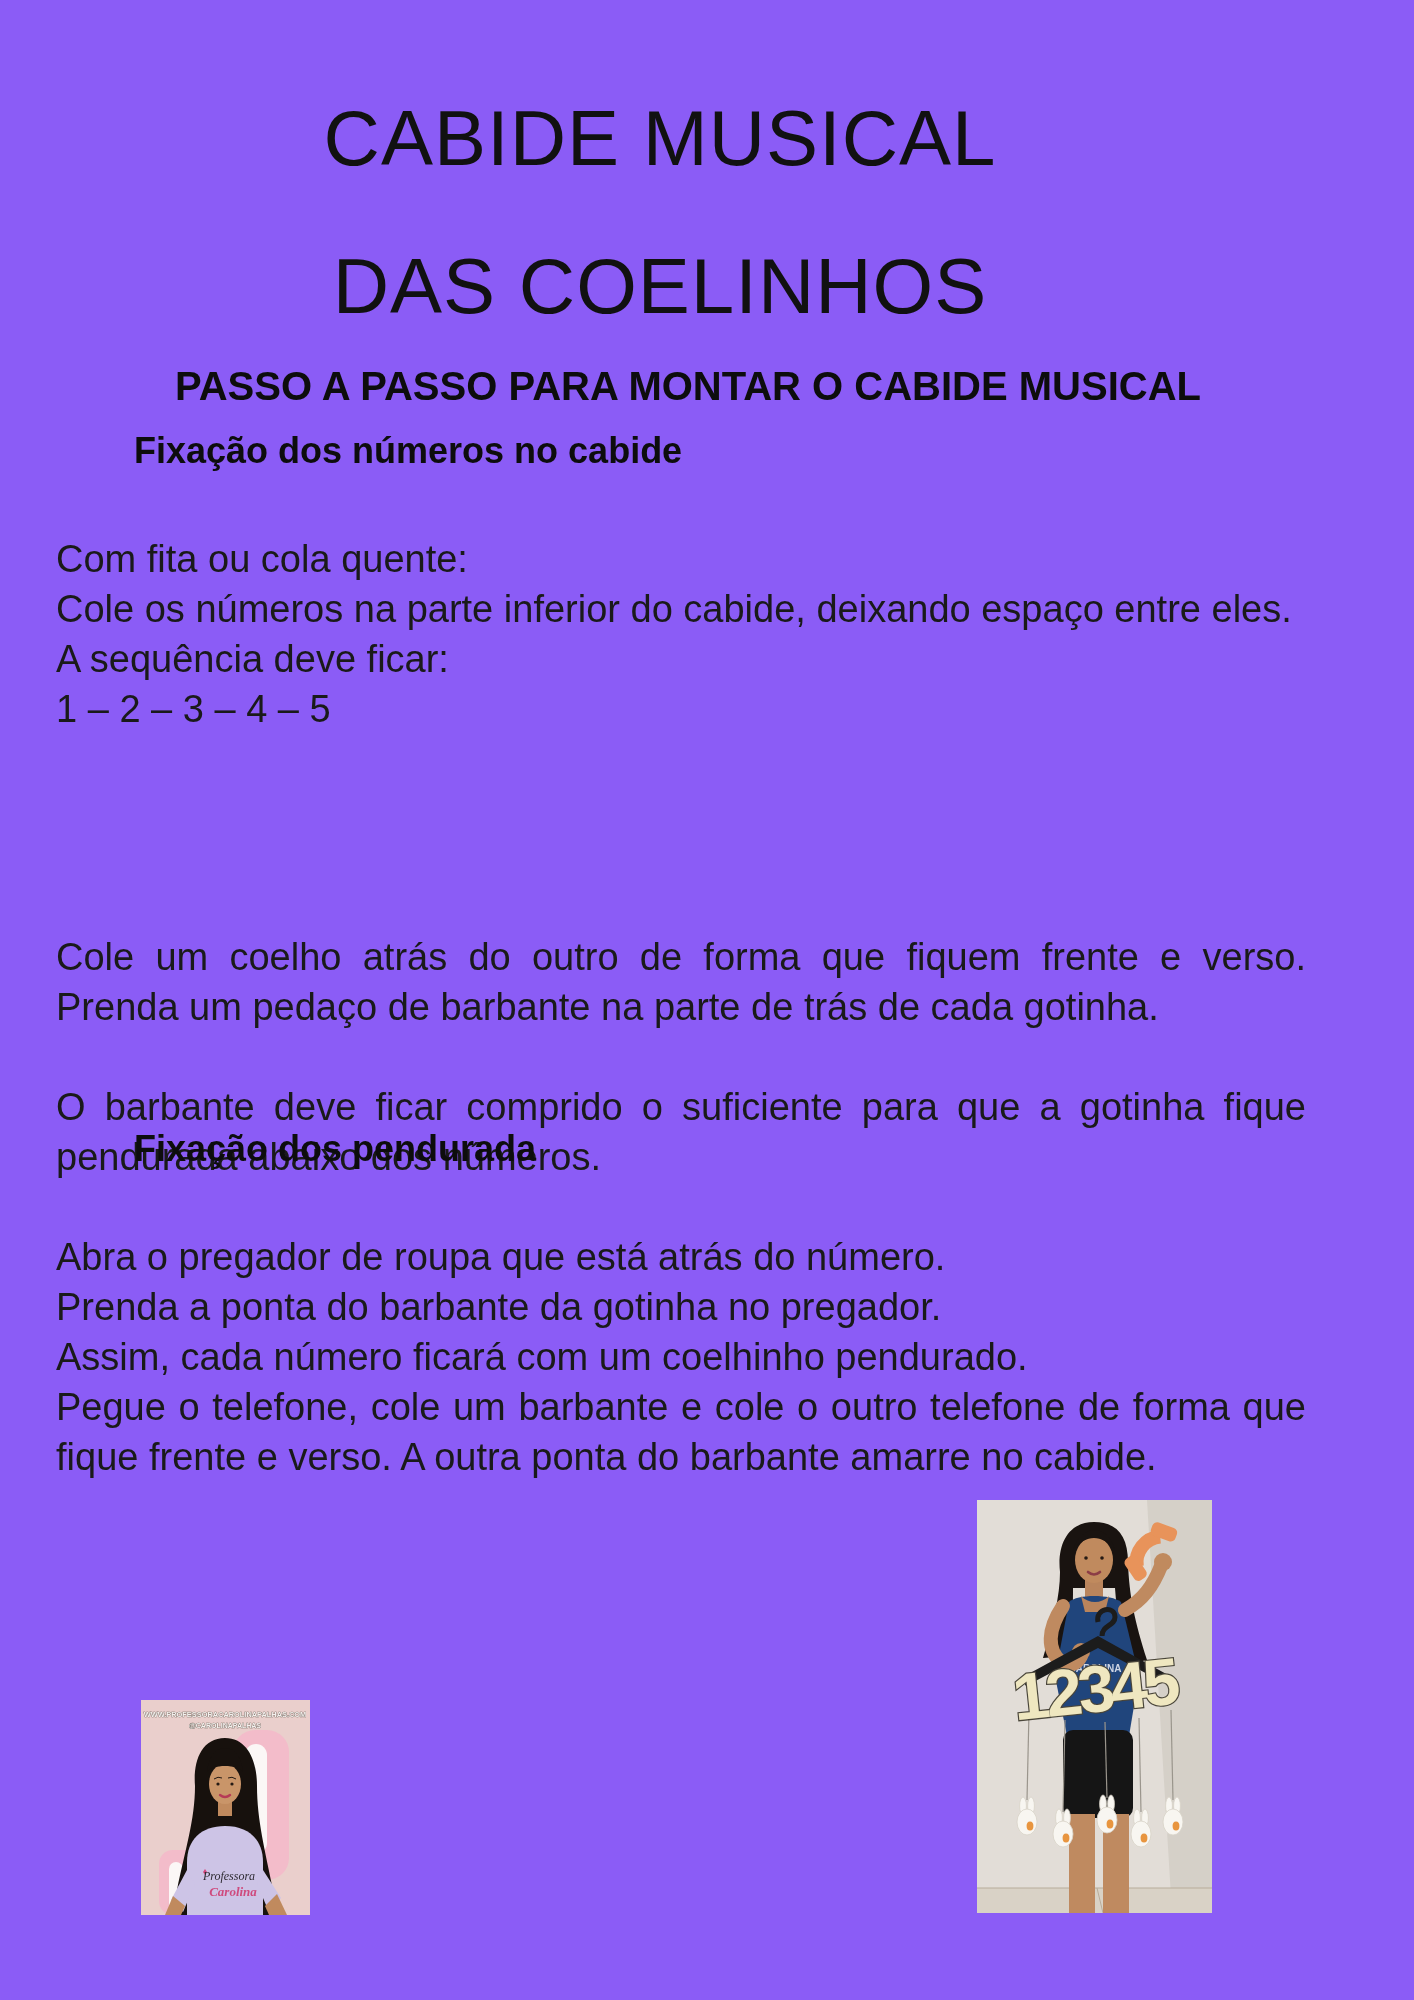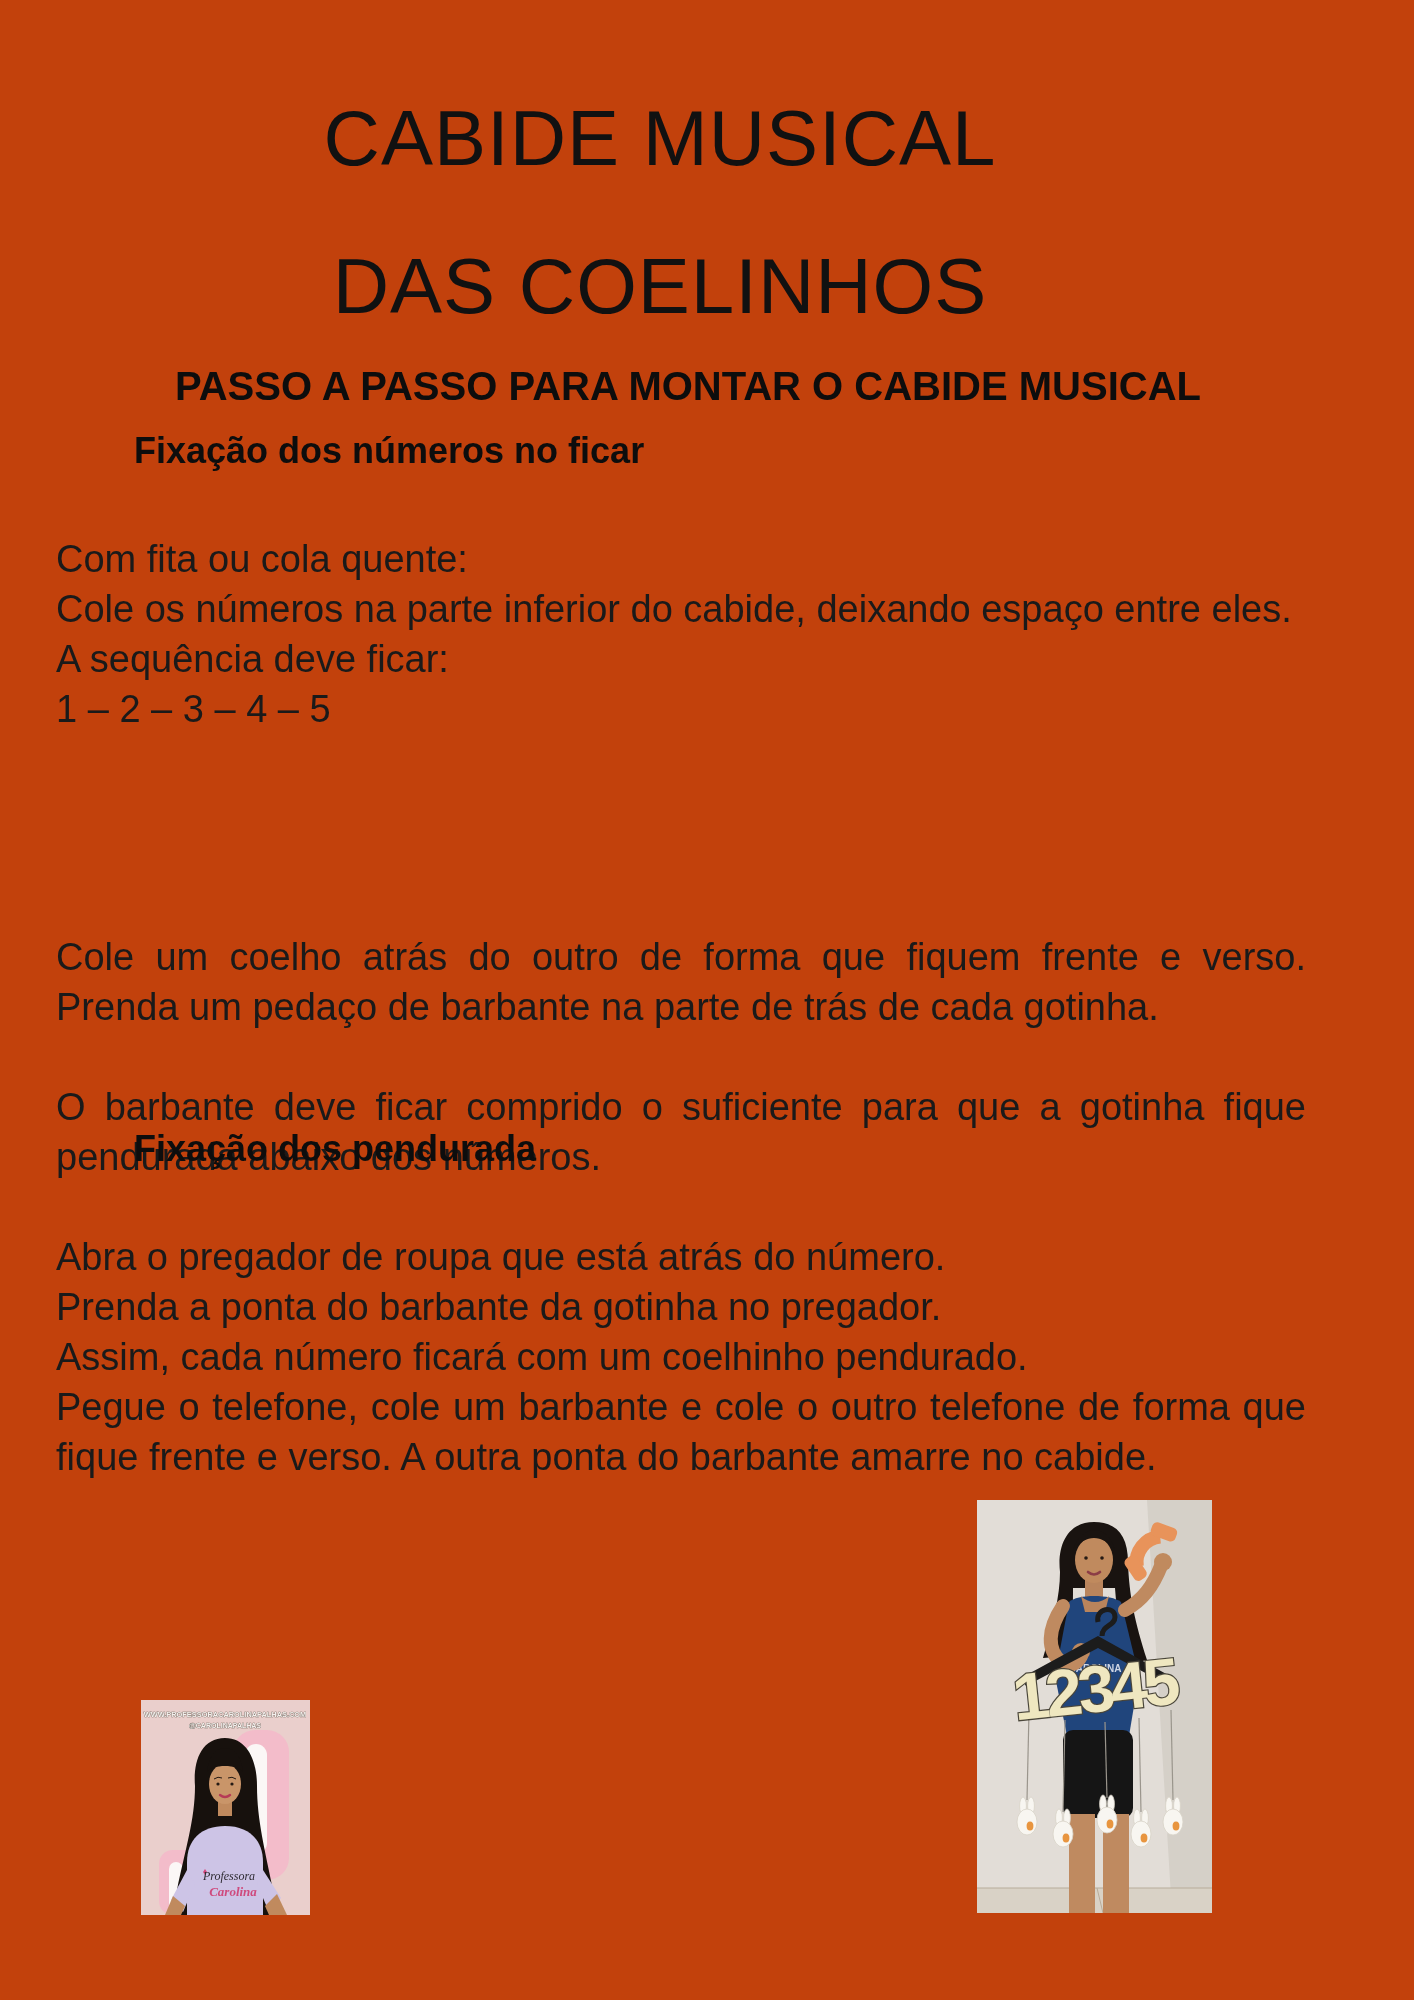--- a/index.html
+++ b/index.html
@@ -1,19 +1,19 @@
 <!DOCTYPE html>
 <html lang="pt"><head>
 <meta charset="utf-8">
 <style>
   html,body{margin:0;padding:0;background:#ffffff;}
   .page{
     position:relative;
     width:1414px;height:2000px;
-    background:#c2410c;
+    background:#8b5cf6;
     font-family:"Liberation Sans", sans-serif;
     color:#000000;
     overflow:hidden;
   }
   .title{
     position:absolute;top:64px;left:0;width:1320px;
     margin:0;font-weight:400;font-size:78px;line-height:148px;
     text-align:center;letter-spacing:1px;color:#111111;
   }
   .title .title-line{display:block;}
@@ -49,21 +49,21 @@
 
 <div class="page">
 
   <h1 class="title">
     <span class="title-line">CABIDE MUSICAL</span>
     <span class="title-line">DAS COELINHOS</span>
   </h1>
 
   <h2 class="subtitle">PASSO A PASSO PARA MONTAR O CABIDE MUSICAL</h2>
 
-  <h3 class="sec-heading pos-1">Fixação dos números no ficar</h3>
+  <h3 class="sec-heading pos-1">Fixação dos números no cabide</h3>
   <div class="body-text pos-1">Com fita ou cola quente:
 Cole os números na parte inferior do cabide, deixando espaço entre eles.
 A sequência deve ficar:
 1 – 2 – 3 – 4 – 5</div>
 
   <div class="body-text pos-2 justified">
     <p>Cole um coelho atrás do outro de forma que fiquem frente e verso. Prenda um pedaço de barbante na parte de trás de cada gotinha.</p>
     <p>O barbante deve ficar comprido o suficiente para que a gotinha fique pendurada abaixo dos números.</p>
   </div>
 

